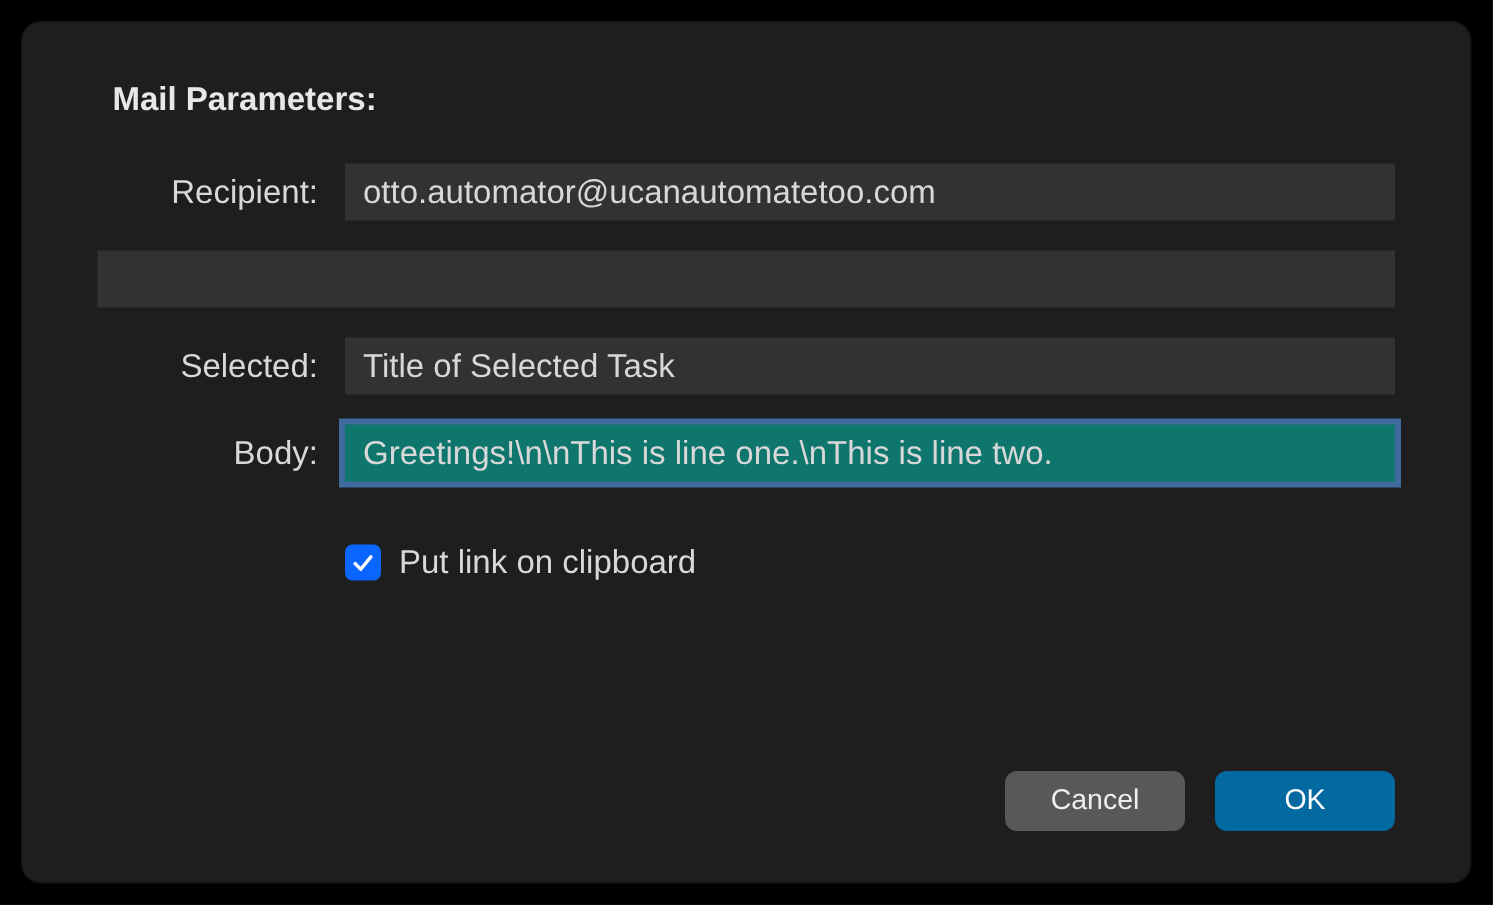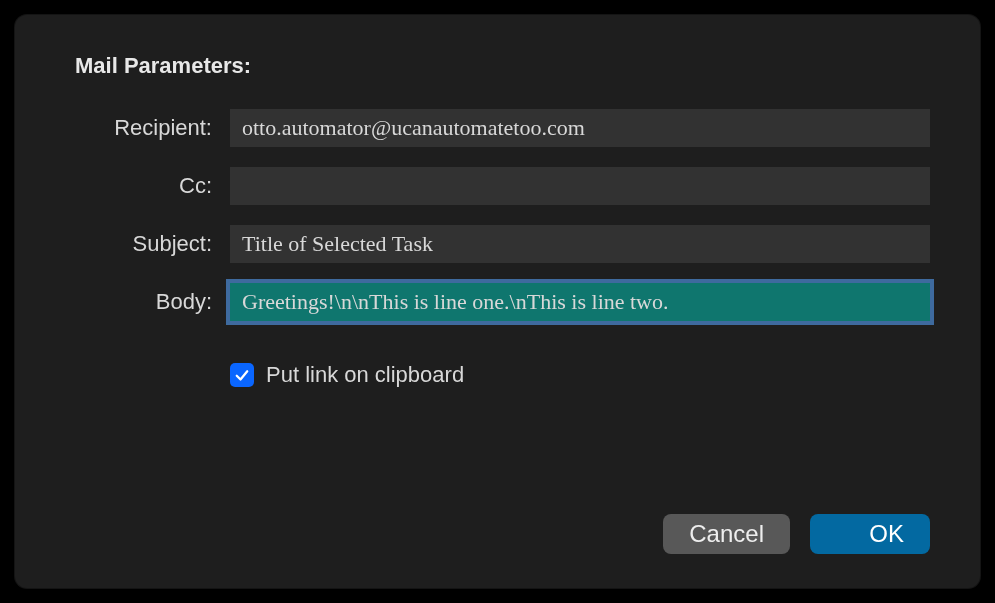--- a/index.html
+++ b/index.html
@@ -49,21 +49,21 @@
     }
     .form-input {
       flex: 1;
       background: #323232;
       border: none;
       border-radius: 0;
       height: 38px;
       padding: 0 12px;
       color: #d8d8d8;
       font-size: 22px;
-      font-family: Liberation Serif, serif;
+      font-family: Liberation Sans, sans-serif;
       outline: none;
     }
     .form-input.focused {
       box-shadow: 0 0 0 4px #3e6a9e;
       background: #0f766e;
     }
     .checkbox-row {
       display: flex;
       align-items: center;
       margin-top: 21px;
@@ -95,28 +95,27 @@
     .button-row {
       position: absolute;
       bottom: 34px;
       right: 50px;
       display: flex;
       gap: 20px;
     }
     .btn {
       height: 40px;
       border-radius: 8px;
-      font-size: 24px;
+      font-size: 19px;
       font-weight: 400;
       border: none;
       cursor: pointer;
       font-family: inherit;
       padding: 0 26px;
       min-width: 120px;
-      text-align: right;
     }
     .btn-cancel {
       background: #585858;
       color: #eee;
     }
     .btn-ok {
       background: #0369a1;
       color: #fff;
       min-width: 120px;
     }
@@ -127,27 +126,26 @@
 <div class="dialog">
 
   <div class="dialog-title">Mail Parameters:</div>
 
   <div class="form-row">
     <div class="form-label">Recipient:</div>
     <input class="form-input" type="text" value="otto.automator@ucanautomatetoo.com" style="">
   </div>
 
   <div class="form-row">
-    <div class="form-label">Cc:</div>
     <input class="form-input" type="text" value="" style="">
   </div>
 
 
   <div class="form-row">
-    <div class="form-label">Subject:</div>
+    <div class="form-label">Selected:</div>
     <input class="form-input" type="text" value="Title of Selected Task" style="">
   </div>
 
   <div class="form-row">
     <div class="form-label">Body:</div>
     <input class="form-input focused" type="text" value="Greetings!\n\nThis is line one.\nThis is line two." style="">
   </div>
 
   <div class="checkbox-row">
     <div class="checkbox-wrap">

